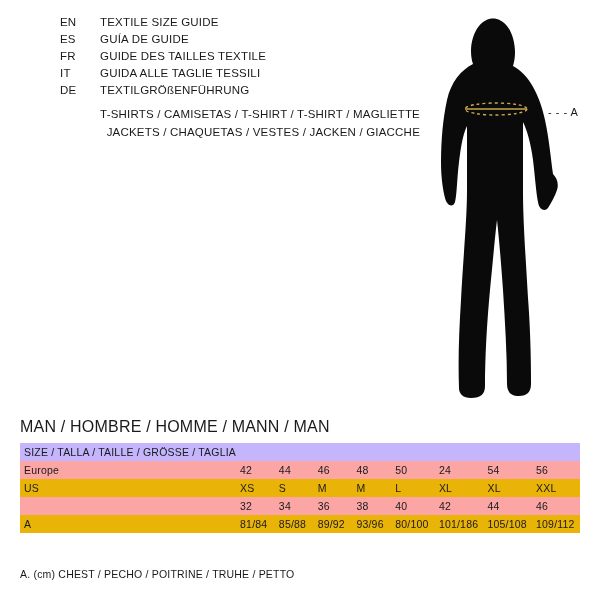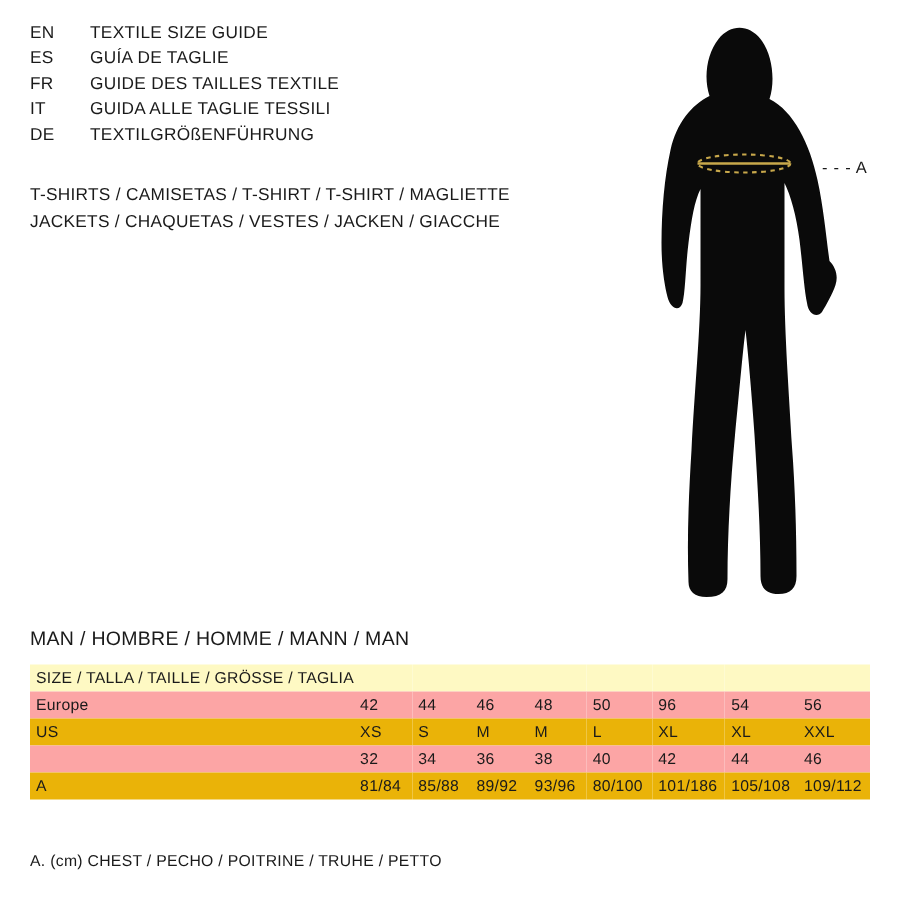--- a/index.html
+++ b/index.html
@@ -26,36 +26,38 @@
     left: 20px;
     top: 16px;
     width: 360px;
   }
   .lang-row {
     display: flex;
     align-items: baseline;
     height: 17px;
     font-size: 11.5px;
     letter-spacing: 0.2px;
+    margin-left: 40px;
   }
   .lang-code {
     width: 40px;
     flex: 0 0 40px;
     color: #1a1a1a;
   }
   .lang-text {
     color: #1a1a1a;
     white-space: nowrap;
   }
   
   .cat-block {
     position: absolute;
     left: 20px;
-    top: 124px;
+    top: 108px;
     width: 400px;
+    text-align: right;
   }
   .cat-row {
     font-size: 11.5px;
     height: 18px;
     letter-spacing: 0.2px;
     white-space: nowrap;
   }
   
   .figure-wrap {
     position: absolute;
@@ -70,41 +72,41 @@
     top: 106px;
     font-size: 11px;
     letter-spacing: 0.5px;
     color: #1a1a1a;
   }
   
   .table-title {
     position: absolute;
     left: 20px;
     top: 418px;
-    font-size: 13px;
+    font-size: 16px;
     letter-spacing: 0.2px;
     white-space: nowrap;
   }
   table.size-table {
     position: absolute;
     left: 20px;
     top: 443px;
     width: 560px;
     border-collapse: collapse;
     font-size: 10.5px;
   }
   table.size-table td {
     height: 18px;
     padding: 0 0 0 4px;
     vertical-align: middle;
     letter-spacing: 0.2px;
     white-space: nowrap;
   }
   tr.head-row td {
-    background: #fef9c3;
+    background: #c4b5fd;
     font-size: 10.5px;
     color: #1a1a1a;
   }
   tr.alt td {
     background: #eab308;
   }
   tr.plain td {
     background: #fca5a5;
   }
   td.c0 { width: 88px; }
@@ -123,21 +125,21 @@
 
 <div class="page">
 
   <div class="lang-block">
     <div class="lang-row">
       <span class="lang-code">EN</span>
       <span class="lang-text">TEXTILE SIZE GUIDE</span>
     </div>
     <div class="lang-row">
       <span class="lang-code">ES</span>
-      <span class="lang-text">GUÍA DE TAGLIE</span>
+      <span class="lang-text">GUÍA DE GUIDE</span>
     </div>
     <div class="lang-row">
       <span class="lang-code">FR</span>
       <span class="lang-text">GUIDE DES TAILLES TEXTILE</span>
     </div>
     <div class="lang-row">
       <span class="lang-code">IT</span>
       <span class="lang-text">GUIDA ALLE TAGLIE TESSILI</span>
     </div>
     <div class="lang-row">
@@ -212,21 +214,21 @@
         <td class="cn"></td>
         <td class="cn"></td>
       </tr>
       <tr class="plain">
         <td class="c0">Europe</td>
         <td class="cn">42</td>
         <td class="cn">44</td>
         <td class="cn">46</td>
         <td class="cn">48</td>
         <td class="cn">50</td>
-        <td class="cn">96</td>
+        <td class="cn">24</td>
         <td class="cn">54</td>
         <td class="cn">56</td>
       </tr>
       <tr class="alt">
         <td class="c0">US</td>
         <td class="cn">XS</td>
         <td class="cn">S</td>
         <td class="cn">M</td>
         <td class="cn">M</td>
         <td class="cn">L</td>

